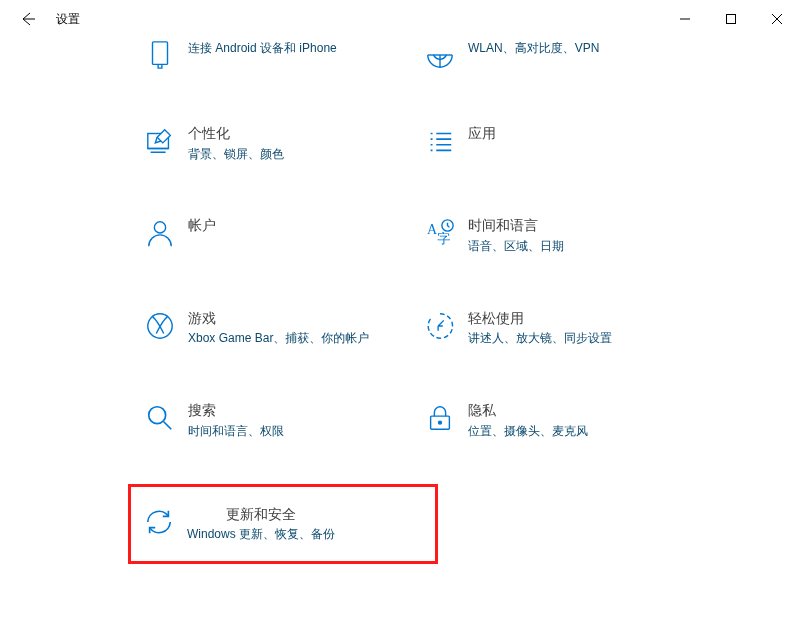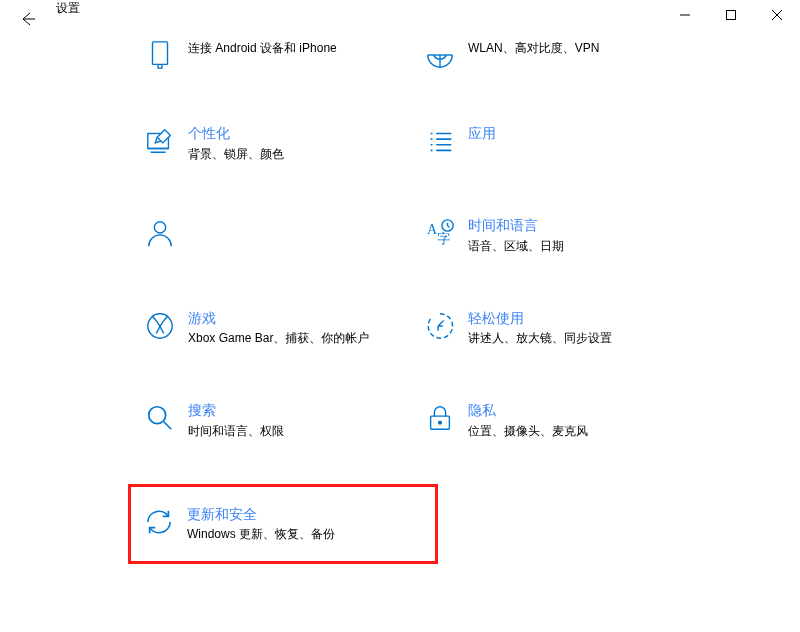--- a/index.html
+++ b/index.html
@@ -9,20 +9,21 @@
     font-family: "Microsoft YaHei", "Segoe UI", sans-serif;
     background: #ffffff;
     width: 800px;
     height: 632px;
     overflow: hidden;
     color: #000;
   }
   .titlebar {
     height: 38px;
     display: flex;
+    align-items: center;
     padding: 0 0 0 8px;
     font-size: 12px;
   }
   .back-btn {
     width: 40px;
     height: 38px;
     display: flex;
     align-items: center;
     justify-content: center;
     color: #000;
@@ -65,33 +66,34 @@
     justify-content: center;
     color: #0078D4;
     padding-top: 2px;
   }
   .tile .txt {
     padding-left: 8px;
     line-height: 1.4;
   }
   .tile .t-title {
     font-size: 14px;
-    color: #3b82f6;
+    color: #404040;
     margin-bottom: 2px;
   }
   .tile .t-desc {
     font-size: 12px;
-    color: #000000;
+    color: #0c4a6e;
   }
   .highlighted {
     border: 3px solid #ff1a1a;
     padding: 18px 8px 18px 8px;
     margin-left: -12px;
     margin-top: -4px;
     width: 310px;
+    text-align: center;
   }
   svg { display: block; }
 </style>
 </head>
 <body>
 
 <div class="titlebar">
   <div class="back-btn">
     <svg width="16" height="16" viewBox="0 0 16 16" fill="none" stroke="currentColor" stroke-width="1">
       <path d="M10 2 L3 8 L10 14 M3 8 H15"></path>
@@ -177,20 +179,21 @@
   </div>
 
   <div class="tile">
     <span class="icon">
       <svg width="30" height="30" viewBox="0 0 32 32" fill="none" stroke="currentColor" stroke-width="1.5">
         <circle cx="16" cy="10" r="6"></circle>
         <path d="M4 30 a12 12 0 0 1 24 0"></path>
       </svg>
     </span>
     <div class="txt">
+      <div class="t-title">帐户</div>
     </div>
   </div>
 
   <div class="tile">
     <span class="icon">
       <svg width="30" height="30" viewBox="0 0 32 32" fill="none" stroke="currentColor" stroke-width="1.5">
         <text x="2" y="17" font-size="15" fill="currentColor" stroke="none" font-family="Segoe UI">A</text>
         <text x="13" y="27" font-size="14" fill="currentColor" stroke="none" font-family="Microsoft YaHei">字</text>
         <circle cx="24" cy="8" r="6"></circle>
         <path d="M24 5 v3 l2 2"></path>

